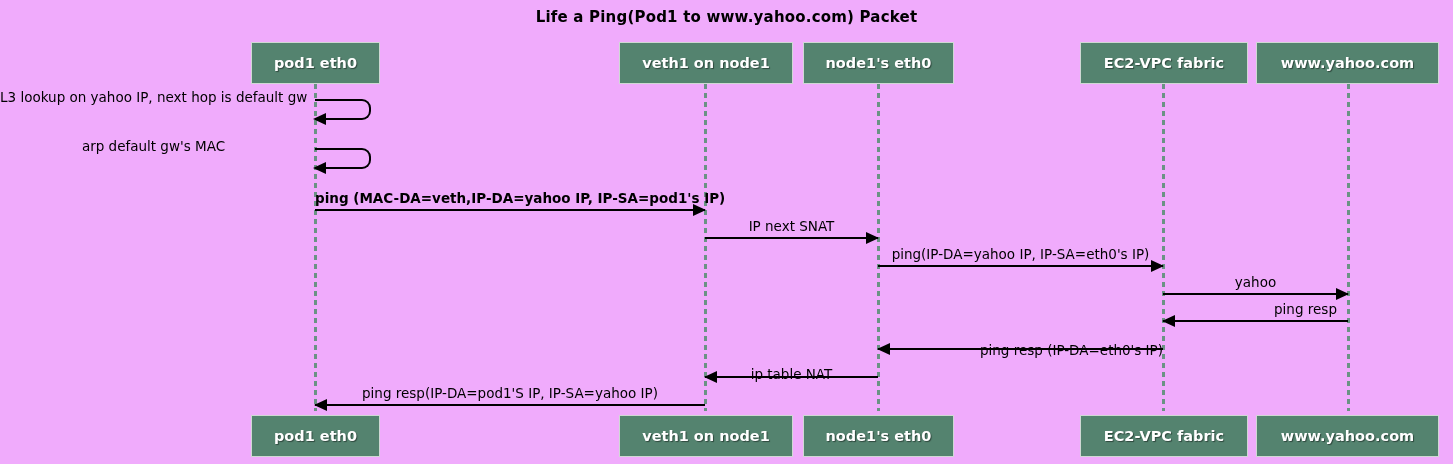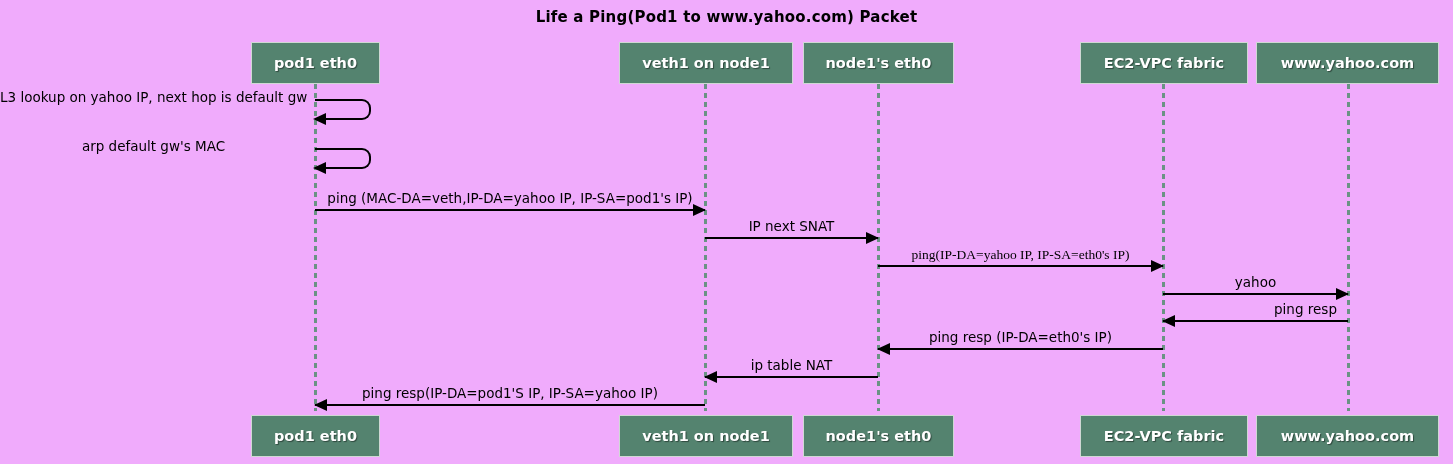--- a/index.html
+++ b/index.html
@@ -138,51 +138,51 @@
         <div class="msg-label rightalign" style="left: 0px; width: 307px; top: 91px;">L3 lookup on yahoo IP, next hop is default gw</div>
       </div>
       <div>
         <div class="self-loop" style="left: 315px; top: 148px; width: 56px; height: 21px;"></div>
         <div class="arrow-head left" style="left: 313px; top: 162px;"></div>
         <div class="msg-label rightalign" style="left: 0px; width: 307px; top: 140px;">arp default gw's MAC</div>
       </div>
       <div>
         <div class="msg-line" style="left: 315px; top: 209px; width: 390px;"></div>
         <div class="arrow-head right" style="left: 693px; top: 204px;"></div>
-        <div class="msg-label center" style="left: 315px; width: 390px; top: 192px;">ping (MAC-DA=veth,IP-DA=yahoo IP, IP-SA=pod1's IP)</div>
+        <div class="msg-label center" style="left: 315px; width: 390px; top: 192px; font-weight: bold;">ping (MAC-DA=veth,IP-DA=yahoo IP, IP-SA=pod1's IP)</div>
       </div>
       <div>
         <div class="msg-line" style="left: 705px; top: 237px; width: 173px;"></div>
         <div class="arrow-head right" style="left: 866px; top: 232px;"></div>
         <div class="msg-label center" style="left: 705px; width: 173px; top: 220px;">IP next SNAT</div>
       </div>
       <div>
         <div class="msg-line" style="left: 878px; top: 265px; width: 285px;"></div>
         <div class="arrow-head right" style="left: 1151px; top: 260px;"></div>
-        <div class="msg-label center" style="left: 878px; width: 285px; top: 248px; font-family: Liberation Serif, serif;">ping(IP-DA=yahoo IP, IP-SA=eth0's IP)</div>
+        <div class="msg-label center" style="left: 878px; width: 285px; top: 248px;">ping(IP-DA=yahoo IP, IP-SA=eth0's IP)</div>
       </div>
       <div>
         <div class="msg-line" style="left: 1163px; top: 293px; width: 185px;"></div>
         <div class="arrow-head right" style="left: 1336px; top: 288px;"></div>
         <div class="msg-label center" style="left: 1163px; width: 185px; top: 276px;">yahoo</div>
       </div>
       <div>
         <div class="msg-line" style="left: 1163px; top: 320px; width: 185px;"></div>
         <div class="arrow-head left" style="left: 1162px; top: 315px;"></div>
         <div class="msg-label center" style="left: 1213px; width: 185px; top: 303px;">ping resp</div>
       </div>
       <div>
         <div class="msg-line" style="left: 878px; top: 348px; width: 285px;"></div>
         <div class="arrow-head left" style="left: 877px; top: 343px;"></div>
-        <div class="msg-label center" style="left: 878px; width: 285px; top: 331px;">ping resp (IP-DA=eth0's IP)</div>
+        <div class="msg-label center" style="left: 878px; width: 285px; top: 344px; text-align: right;">ping resp (IP-DA=eth0's IP)</div>
       </div>
       <div>
         <div class="msg-line" style="left: 705px; top: 376px; width: 173px;"></div>
         <div class="arrow-head left" style="left: 704px; top: 371px;"></div>
-        <div class="msg-label center" style="left: 705px; width: 173px; top: 359px;">ip table NAT</div>
+        <div class="msg-label center" style="left: 705px; width: 173px; top: 368px;">ip table NAT</div>
       </div>
       <div>
         <div class="msg-line" style="left: 315px; top: 404px; width: 390px;"></div>
         <div class="arrow-head left" style="left: 314px; top: 399px;"></div>
         <div class="msg-label center" style="left: 315px; width: 390px; top: 387px;">ping resp(IP-DA=pod1'S IP, IP-SA=yahoo IP)</div>
       </div>
     </div>
   <div id="footer-boxes">
       <div class="participant-box" style="left: 251px; width: 129px; top: 415px;">
         <span>pod1 eth0</span>

